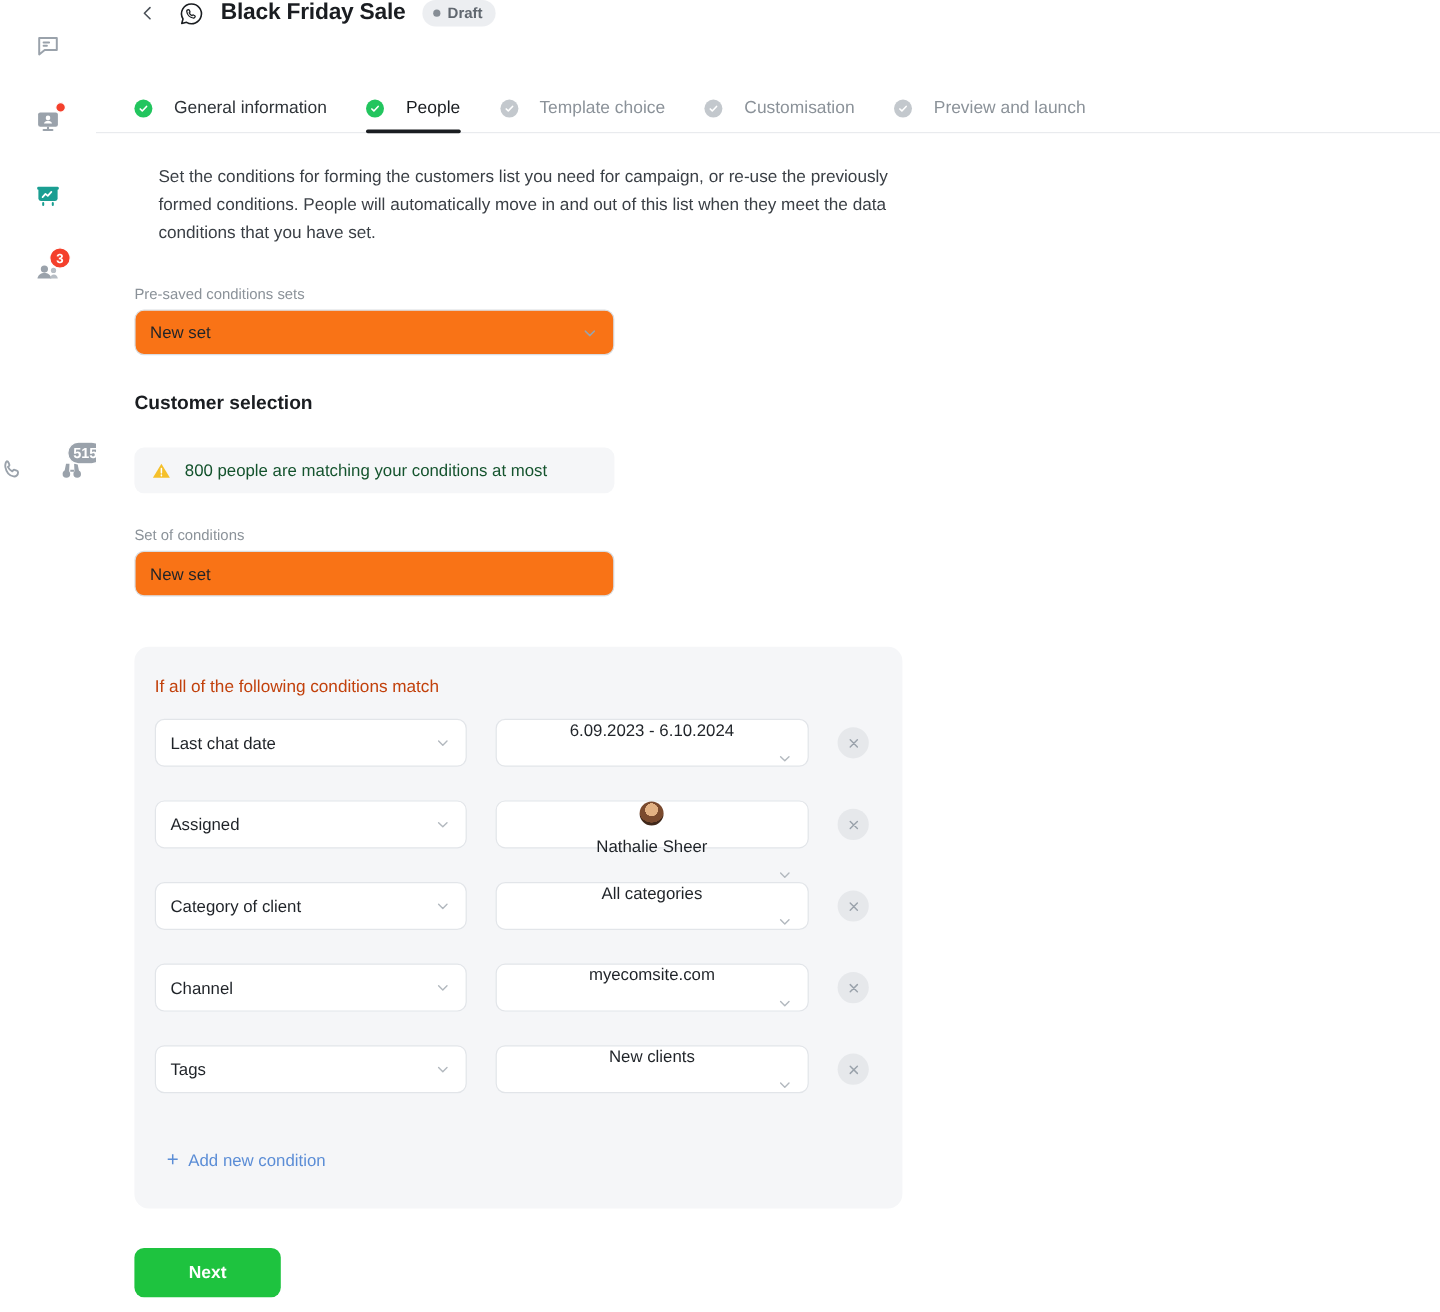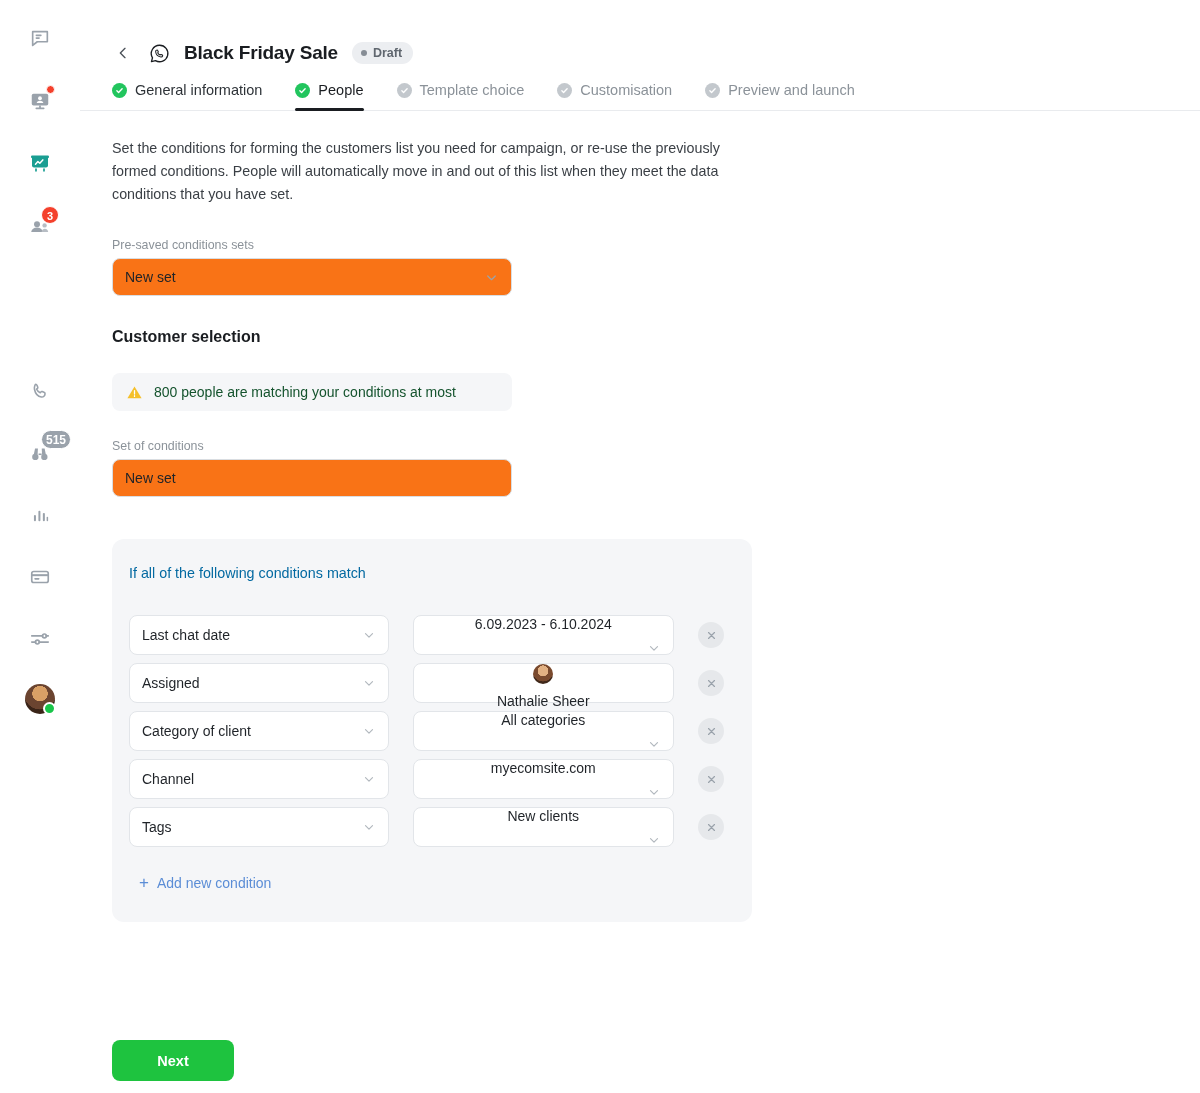--- a/index.html
+++ b/index.html
@@ -15,21 +15,21 @@
   
   .sidebar {
     width: 80px; flex: 0 0 80px; height: 1093px;
     background: #ffffff;
     display: flex; flex-direction: column; align-items: center;
     padding-top: 22px;
     position: relative;
   }
   .rail-top { display: flex; flex-direction: column; align-items: center; gap: 28px; }
   .rail-bottom { position: absolute; top: 374px; left: 0; width: 80px;
-                 display: flex; flex-direction: column; align-items: center; gap: 28px; }
+                 display: flex; flex-direction: row; align-items: center; gap: 28px; }
   .rail-icon {
     width: 34px; height: 34px; position: relative;
     display: flex; align-items: center; justify-content: center;
     cursor: pointer; border-radius: 8px;
   }
   .rail-icon svg { display: block; }
   .badge-dot {
     position: absolute; top: 1px; right: 2px;
     width: 9px; height: 9px; border-radius: 50%;
     background: #f4402c; border: 1.5px solid #fff;
@@ -53,58 +53,58 @@
   }
   .avatar-rail::after {
     content: ""; position: absolute; right: -1px; bottom: -1px;
     width: 9px; height: 9px; border-radius: 50%;
     background: #19c54a; border: 2px solid #fff;
   }
 
   
   .main { flex: 1; height: 1093px; position: relative; background: #fff; }
 
-  .topbar { display: flex; align-items: flex-end; height: 64px; padding: 0 0 0 32px; gap: 14px; }
+  .topbar { display: flex; align-items: flex-start; height: 64px; padding: 0 0 0 32px; gap: 14px; }
   .back-btn {
     width: 22px; height: 22px; display: flex; align-items: center; justify-content: center;
     cursor: pointer; color: #6b7280;
   }
   .wa-icon { width: 22px; height: 22px; display: flex; align-items: center; justify-content: center; color: #1f2328; }
   .page-title { font-size: 19px; font-weight: bold; letter-spacing: -0.2px; color: #1a1d21; }
   .status-badge {
     display: inline-flex; align-items: center; gap: 6px;
     background: #eceef1; color: #60676f;
     border-radius: 11px; padding: 4px 11px 4px 9px;
     font-size: 12.5px; font-weight: bold;
   }
   .status-badge .dot { width: 6px; height: 6px; border-radius: 50%; background: #868d95; }
 
   .tabs {
     display: flex; align-items: flex-end; gap: 33px;
     padding: 0 0 0 32px; height: 47px;
     border-bottom: 1px solid #e9ebee;
   }
   .tab {
-    display: flex; align-items: center; gap: 8px;
+    display: flex; align-items: center; gap: 18px;
     font-size: 14.5px; color: #8b9299; cursor: pointer;
     padding-bottom: 12px; position: relative; white-space: nowrap;
   }
   .tab.done { color: #2e3338; }
   .tab.active { color: #1a1d21; font-weight: normal; }
   .tab.active::after {
     content: ""; position: absolute; left: 0; right: 0; bottom: -1px;
     height: 3px; background: #1a1d21; border-radius: 2px;
   }
   .tick { width: 15px; height: 15px; border-radius: 50%; display: flex; align-items: center; justify-content: center; flex: 0 0 15px; }
   .tick.green { background: #22c55e; }
   .tick.gray { background: #c3c8cd; }
   .tick svg { display: block; }
 
   .content { padding: 26px 32px 0 32px; }
-  .desc { font-size: 14.3px; line-height: 23px; color: #3a3f45; max-width: 646px; }
+  .desc { font-size: 14.3px; line-height: 23px; color: #3a3f45; max-width: 646px; margin-left: 20px; }
 
   .field-label { font-size: 12.4px; color: #8b9299; margin-bottom: 6px; }
   .select-box {
     width: 400px; height: 38px; border: 1px solid #d9dde1; border-radius: 8px;
     background: #f97316; display: flex; align-items: center; padding: 0 12px;
     font-size: 14px; color: #1f2328; cursor: pointer; position: relative;
   }
   .select-box .chev { margin-left: auto; color: #9aa2ab; display: flex; }
   .group-presaved { margin-top: 32px; }
   .section-title { font-size: 16px; font-weight: bold; color: #1a1d21; margin-top: 32px; }
@@ -116,22 +116,22 @@
   }
   .warn-icon { display: flex; }
 
   .group-setofcond { margin-top: 28px; }
 
   .cond-panel {
     margin-top: 42px; width: 640px;
     background: #f5f6f8; border-radius: 12px;
     padding: 26px 28px 30px 17px;
   }
-  .cond-panel-title { font-size: 14.3px; color: #0369a1; padding-left: 0px; margin-bottom: 34px; }
-  .cond-row { display: flex; align-items: center; gap: 24px; margin-bottom: 8px; justify-content: flex-end; }
+  .cond-panel-title { font-size: 14.3px; color: #c2410c; padding-left: 0px; margin-bottom: 18px; }
+  .cond-row { display: flex; align-items: center; gap: 24px; margin-bottom: 28px; justify-content: flex-end; }
   .cond-left {
     width: 265px; height: 40px; background: #fff; border: 1px solid #e2e5e9;
     border-radius: 8px; display: flex; align-items: center; padding: 0 12px;
     font-size: 14px; color: #1f2328; cursor: pointer;
   }
   .cond-right {
     width: 267px; height: 40px; background: #fff; border: 1px solid #e2e5e9;
     border-radius: 8px; display: flex; align-items: center; padding: 0 12px;
     font-size: 14px; color: #1f2328; cursor: pointer; gap: 9px; flex-direction: column;
   }

